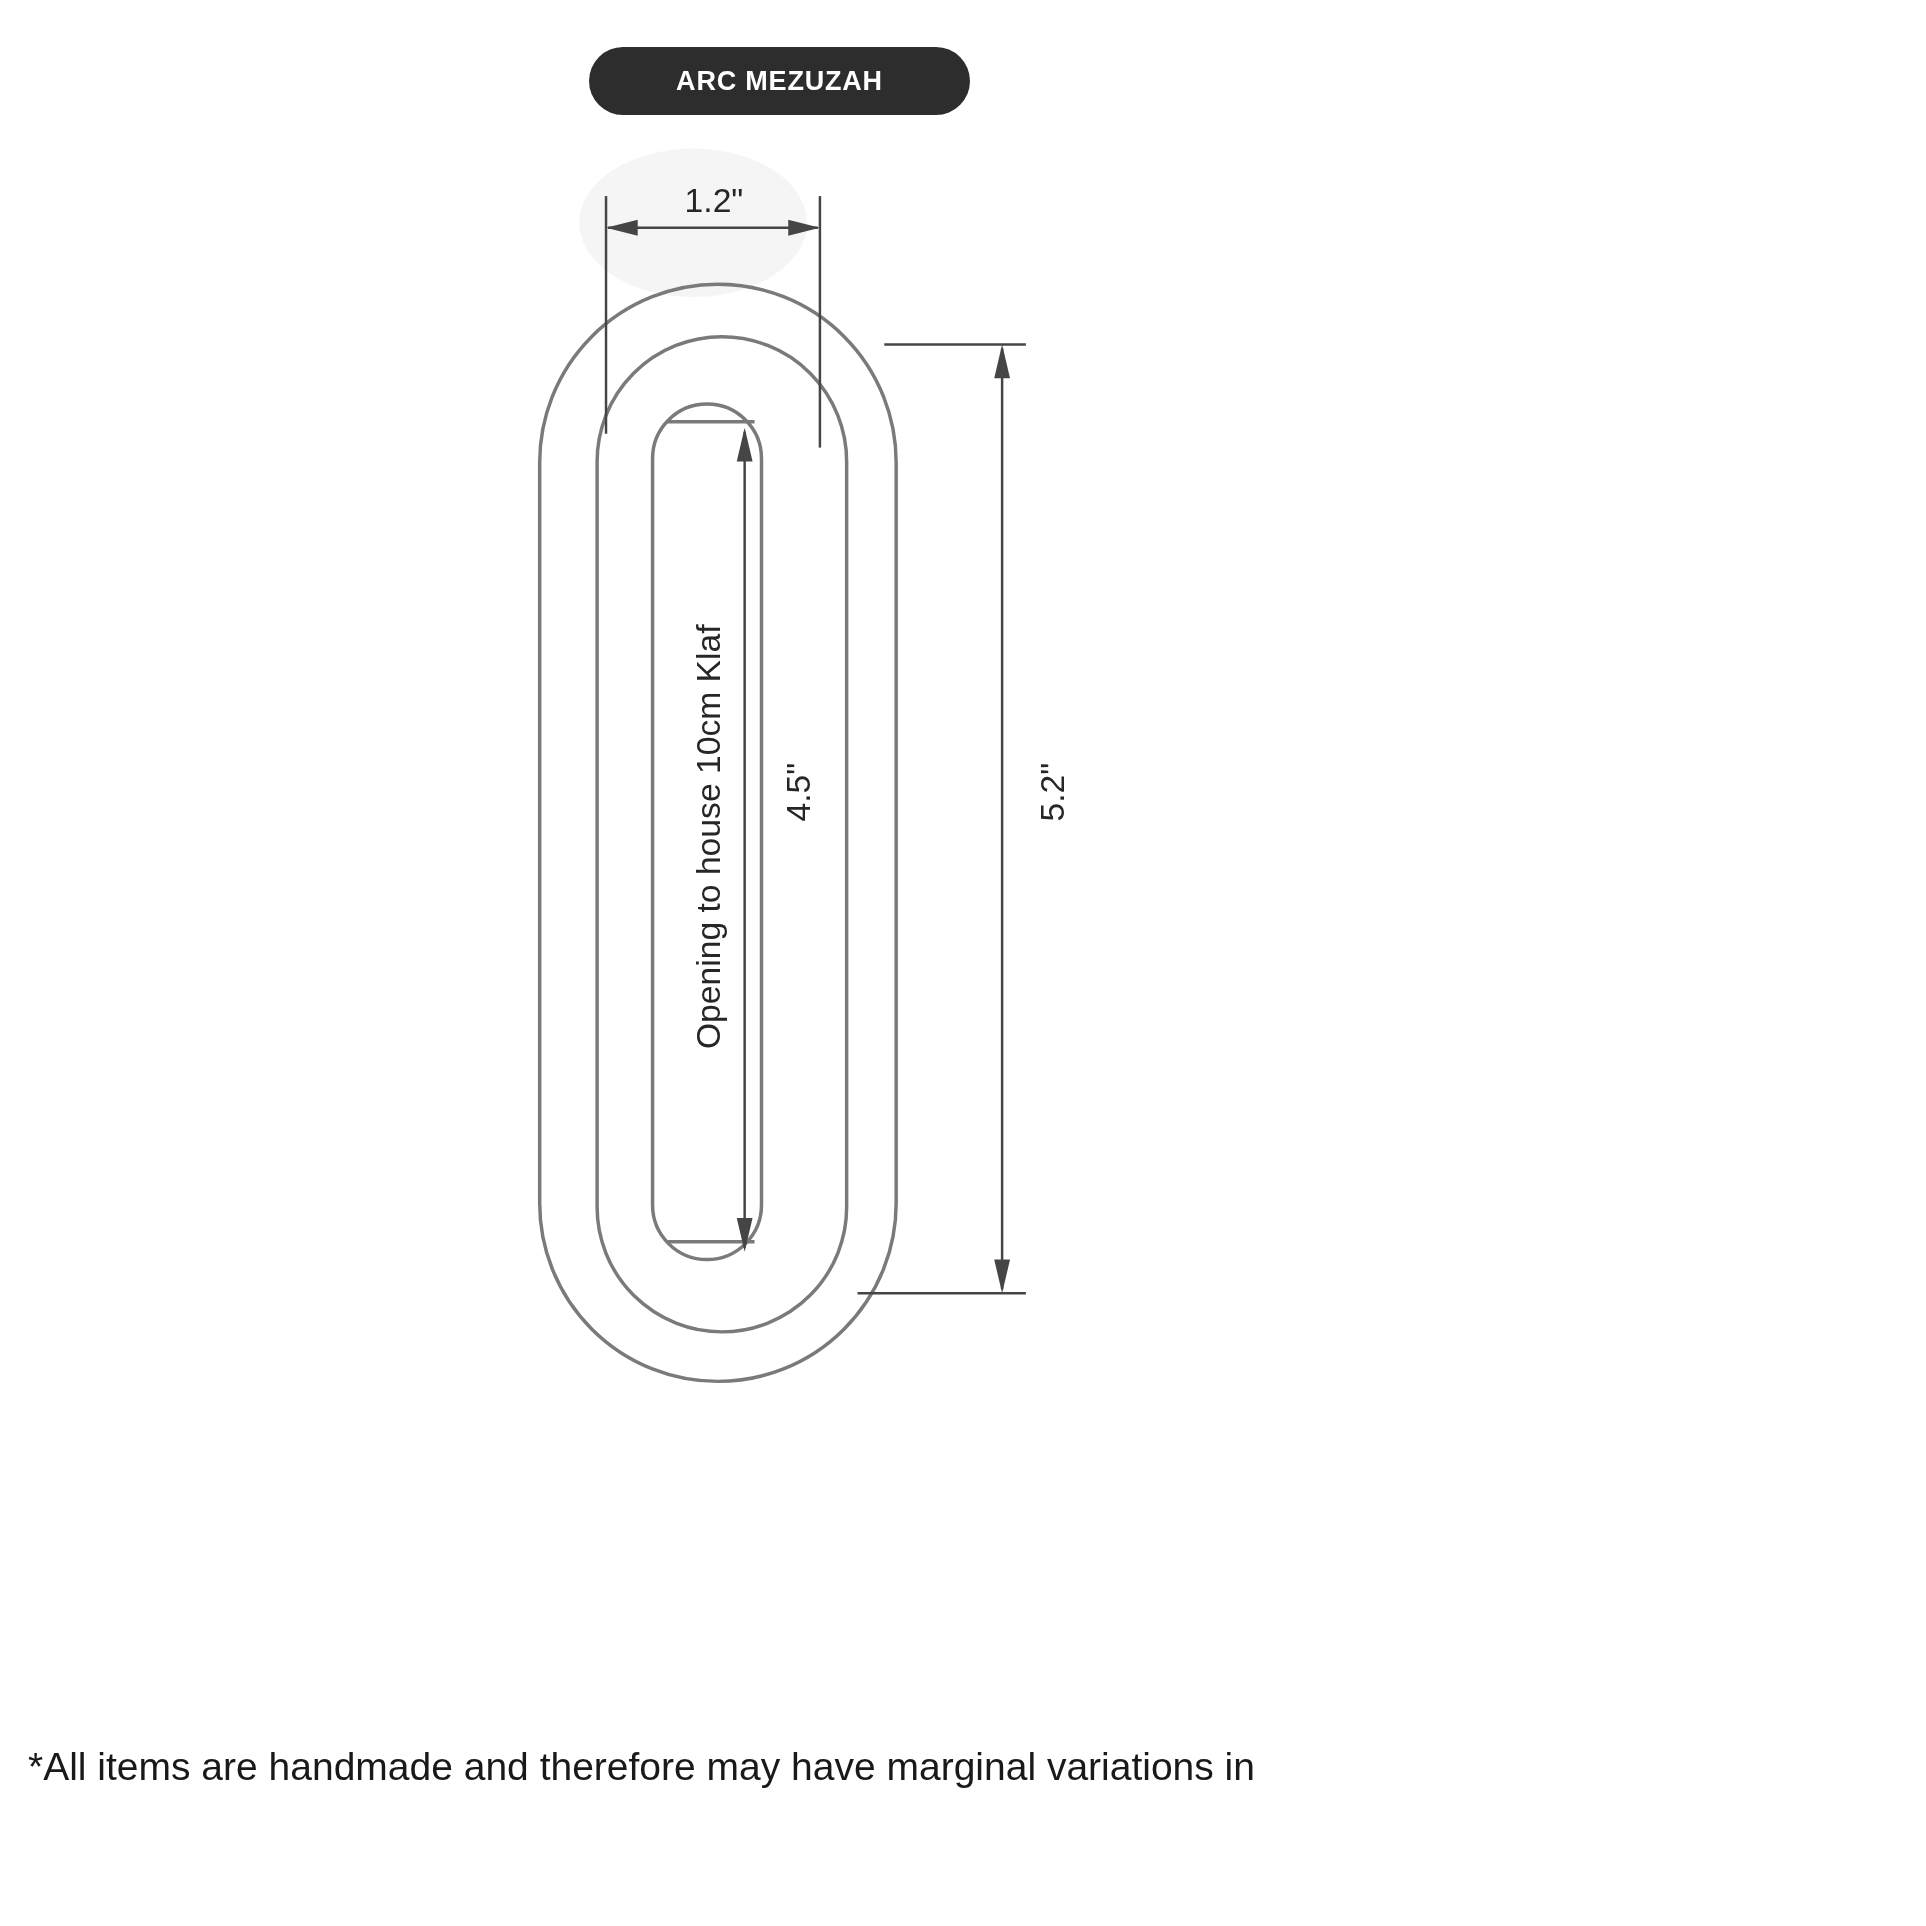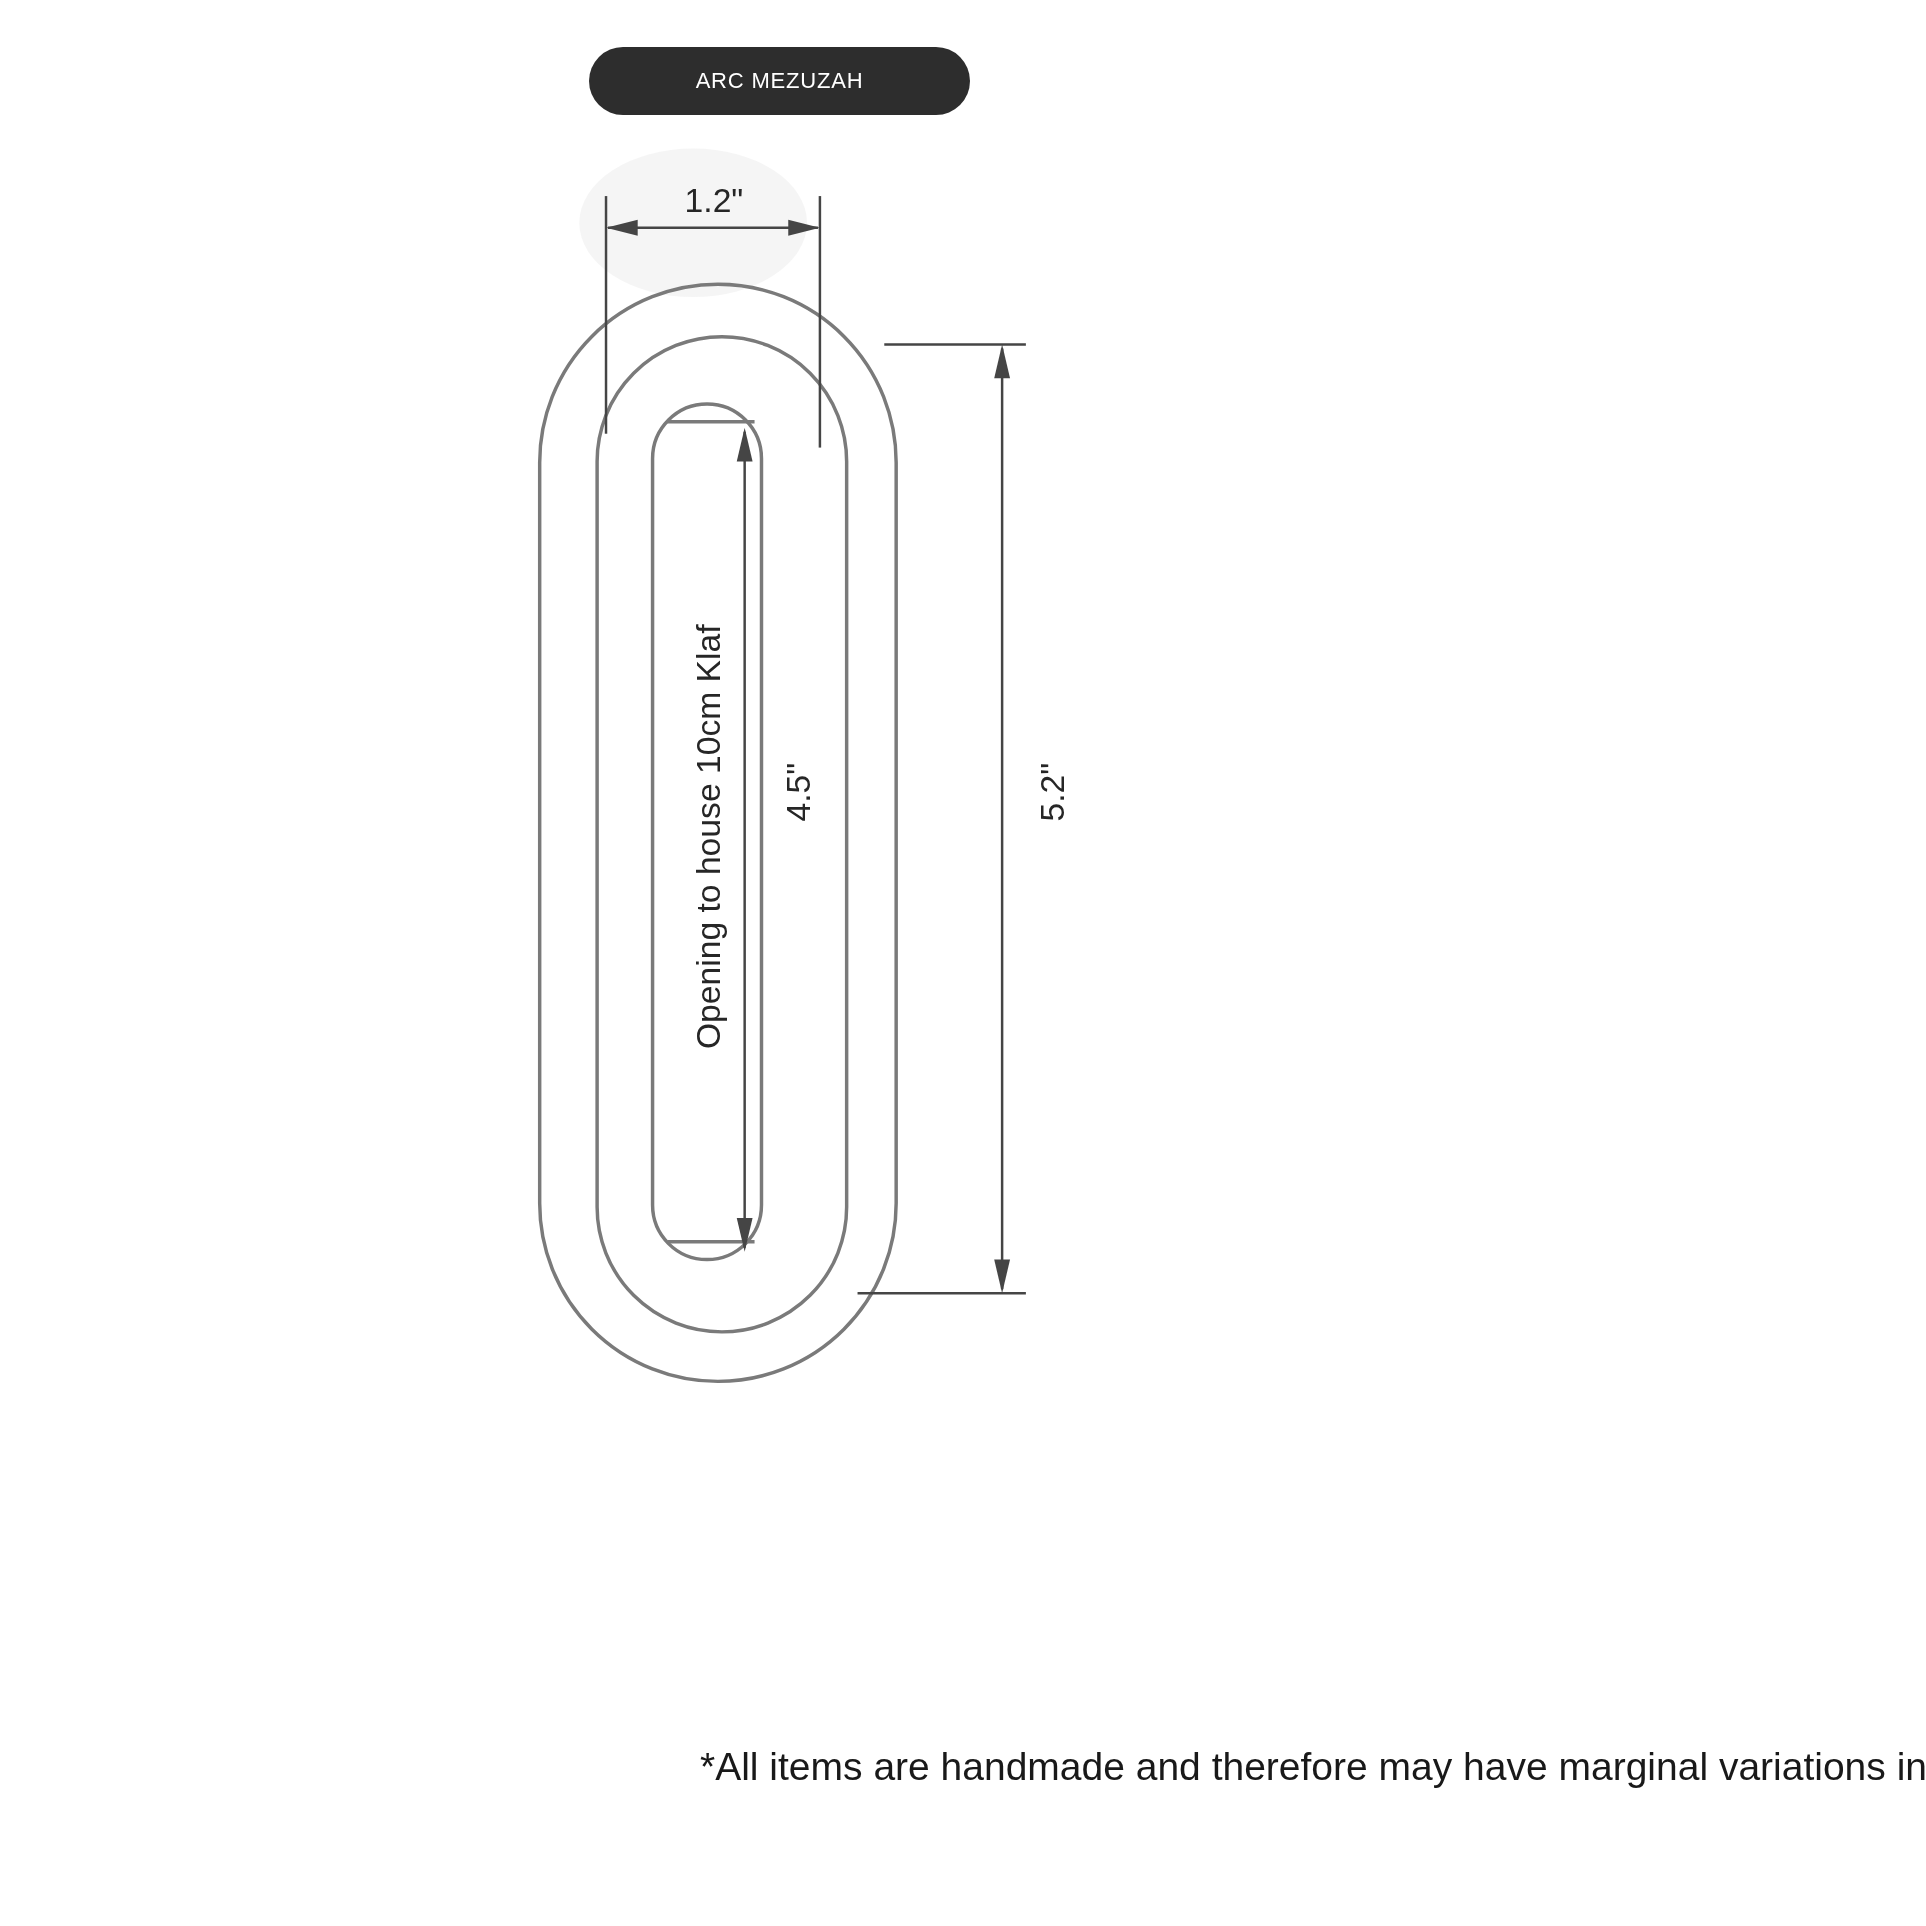--- a/index.html
+++ b/index.html
@@ -22,23 +22,23 @@
     width: 381px;
     height: 68px;
     background: #2d2d2d;
     border-radius: 35px;
     display: flex;
     align-items: center;
     justify-content: center;
   }
   .title-badge span {
     color: #ffffff;
-    font-size: 22px;
+    font-size: 27px;
     letter-spacing: 0.8px;
-    font-weight: 400;
+    font-weight: 700;
   }
   .diagram-svg {
     position: absolute;
     left: 0;
     top: 0;
     width: 1927px;
     height: 1927px;
   }
   .outline {
     fill: none;
@@ -62,24 +62,25 @@
   .opening-text {
     fill: #262626;
     font-size: 34px;
     font-family: "Liberation Sans", sans-serif;
   }
   .footer-note {
     position: absolute;
     left: 0;
     right: 0;
     top: 1735px;
-    text-align: right;
+    text-align: left;
     color: #191919;
     font-size: 39px;
     line-height: 1.62;
+    padding-left: 28px;
   }
 </style>
 </head>
 <body>
 
 <div class="page">
 
   <div class="title-badge">
     <span>ARC MEZUZAH</span>
   </div>

